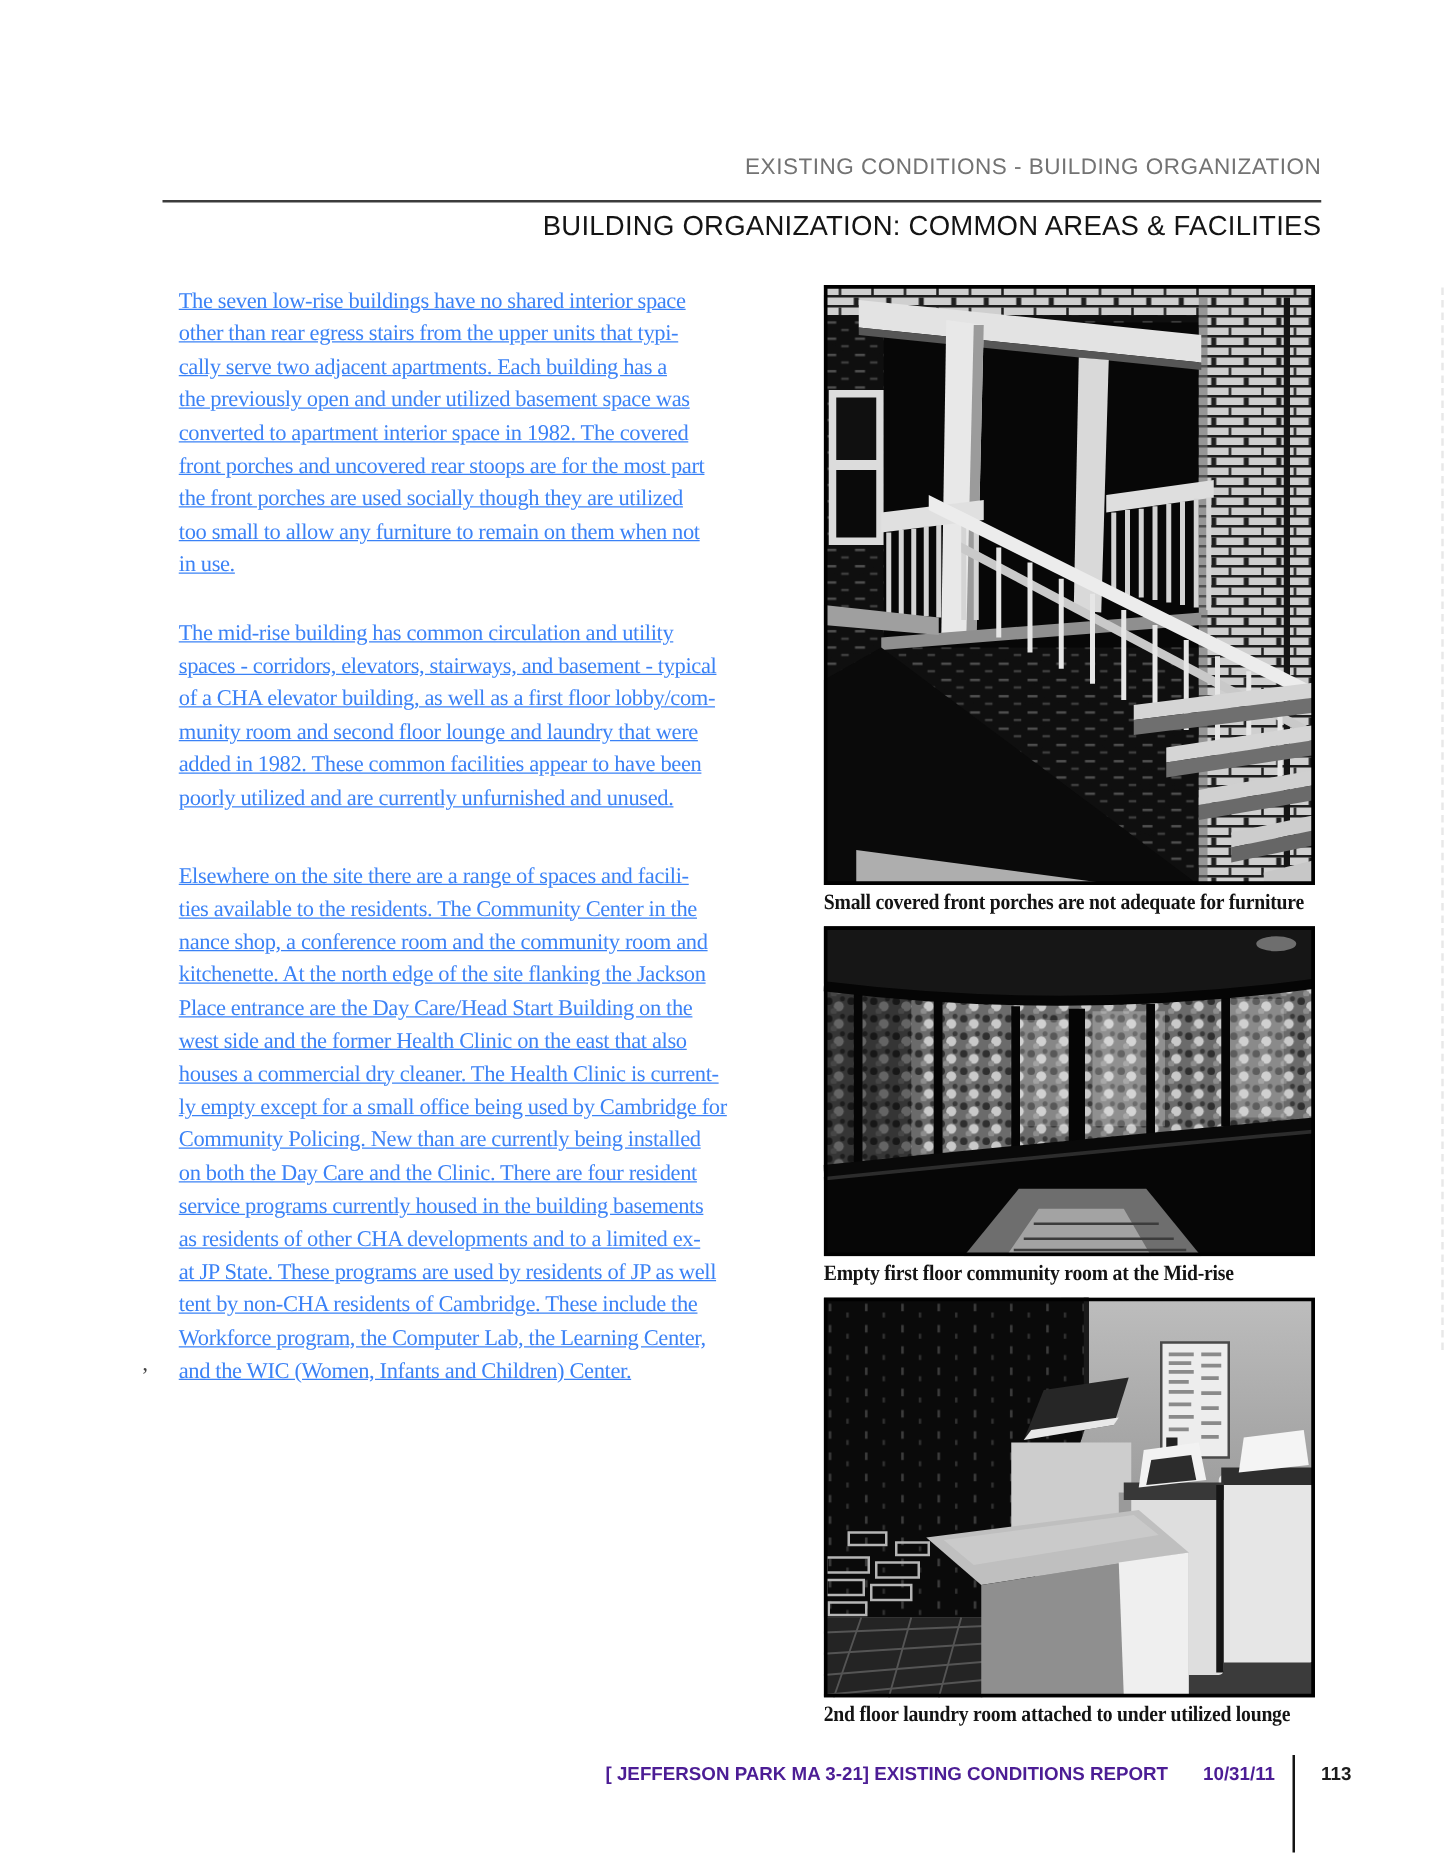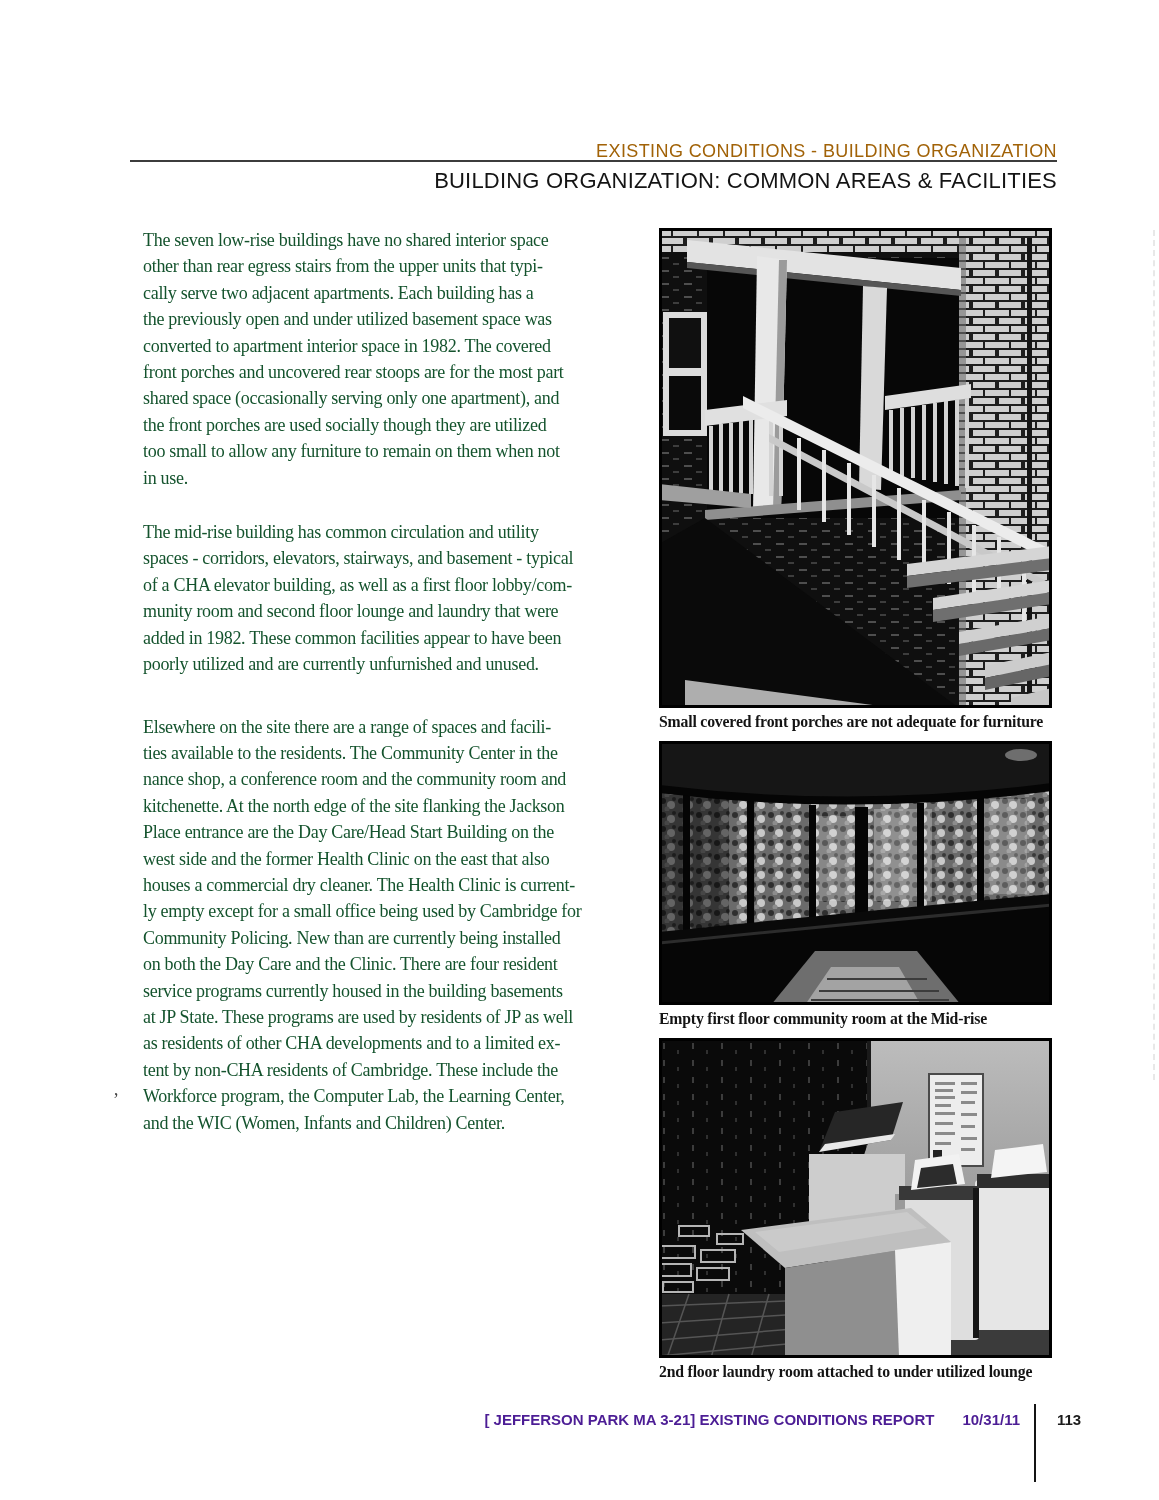--- a/index.html
+++ b/index.html
@@ -7,43 +7,43 @@
     position:relative;
     width:1159px;height:1500px;
     margin:0 auto;
     background:#ffffff;
     font-family:"Liberation Serif", serif;
     color:#161616;
     overflow:hidden;
   }
   
   .eyebrow{
-    position:absolute;top:141px;right:102px;
+    position:absolute;top:123px;right:102px;
     font-family:"Liberation Sans", sans-serif;
-    font-size:18px;letter-spacing:.4px;color:#a16207;
+    font-size:18px;letter-spacing:.4px;color:#737373;
     white-space:nowrap;
   }
   .rule{
     position:absolute;top:160px;left:130px;width:927px;height:2px;
     background:#3c3c3c;
   }
   .title{
     position:absolute;top:168px;right:102px;
     font-family:"Liberation Sans", sans-serif;
     font-weight:400;font-size:22px;letter-spacing:.2px;color:#141414;
     white-space:nowrap;
   }
   
   .textcol{
     position:absolute;top:227px;left:143px;width:516px;
   }
   .para{margin:0;}
   .para .line{
     font-size:18px;line-height:26.4px;letter-spacing:-.3px;
-    white-space:nowrap;color:#14532d;
+    white-space:nowrap;color:#3b82f6;text-decoration:underline;
   }
   .para.p2{margin-top:28px;}
   .para.p3{margin-top:36px;}
   .stray{
     position:absolute;left:113px;top:1090px;
     font-size:18px;color:#444;
   }
   .edge-dots{
     position:absolute;right:4px;top:230px;height:850px;width:0;
     border-right:2px dashed #e3e3e3;opacity:.8;
@@ -89,21 +89,20 @@
   <div class="title">BUILDING ORGANIZATION: COMMON AREAS &amp; FACILITIES</div>
 
   <div class="textcol">
     <div class="para p1">
         <div class="line">The seven low-rise buildings have no shared interior space</div>
         <div class="line">other than rear egress stairs from the upper units that typi-</div>
         <div class="line">cally serve two adjacent apartments.  Each building has a</div>
         <div class="line">the previously open and under utilized basement space was</div>
         <div class="line">converted to apartment interior space in 1982. The covered</div>
         <div class="line">front porches and uncovered rear stoops are for the most part</div>
-        <div class="line">shared space (occasionally serving only one apartment), and</div>
         <div class="line">the front porches are used socially though they are utilized</div>
         <div class="line">too small to allow any furniture to remain on them when not</div>
         <div class="line">in use.</div>
       </div>
     <div class="para p2">
         <div class="line">The mid-rise building has common circulation and utility</div>
         <div class="line">spaces - corridors, elevators, stairways, and basement - typical</div>
         <div class="line">of a CHA elevator building, as well as a first floor lobby/com-</div>
         <div class="line">munity room and second floor lounge and laundry that were</div>
         <div class="line">added in 1982. These common facilities appear to have been</div>
@@ -114,22 +113,22 @@
         <div class="line">ties available to the residents. The Community Center in the</div>
         <div class="line">nance shop, a conference room and the community room and</div>
         <div class="line">kitchenette. At the north edge of the site flanking the Jackson</div>
         <div class="line">Place entrance are the Day Care/Head Start Building on the</div>
         <div class="line">west side and the former Health Clinic on the east that also</div>
         <div class="line">houses a commercial dry cleaner. The Health Clinic is current-</div>
         <div class="line">ly empty except for a small office being used by Cambridge for</div>
         <div class="line">Community Policing. New than are currently being installed</div>
         <div class="line">on both the Day Care and the Clinic. There are four resident</div>
         <div class="line">service programs currently housed in the building basements</div>
+        <div class="line">as residents of other CHA developments and to a limited ex-</div>
         <div class="line">at JP State. These programs are used by residents of JP as well</div>
-        <div class="line">as residents of other CHA developments and to a limited ex-</div>
         <div class="line">tent by non-CHA residents of Cambridge. These include the</div>
         <div class="line">Workforce program, the Computer Lab, the Learning Center,</div>
         <div class="line">and the WIC (Women, Infants and Children) Center.</div>
       </div>
   </div>
 
   <span class="stray">’</span>
   <div class="edge-dots"></div>
 
   <figure class="fig fig1">

